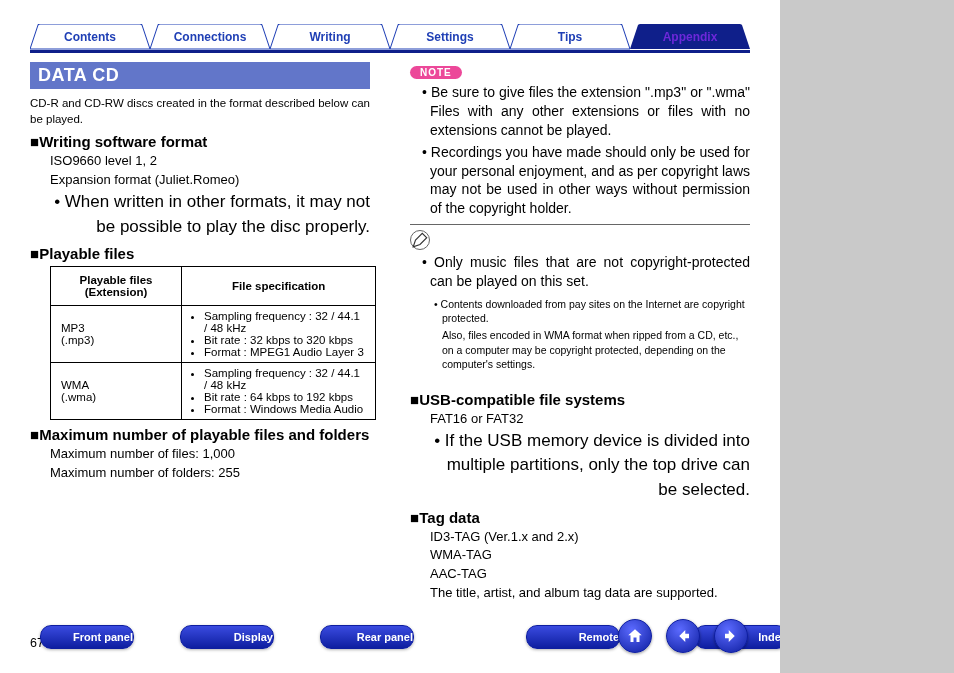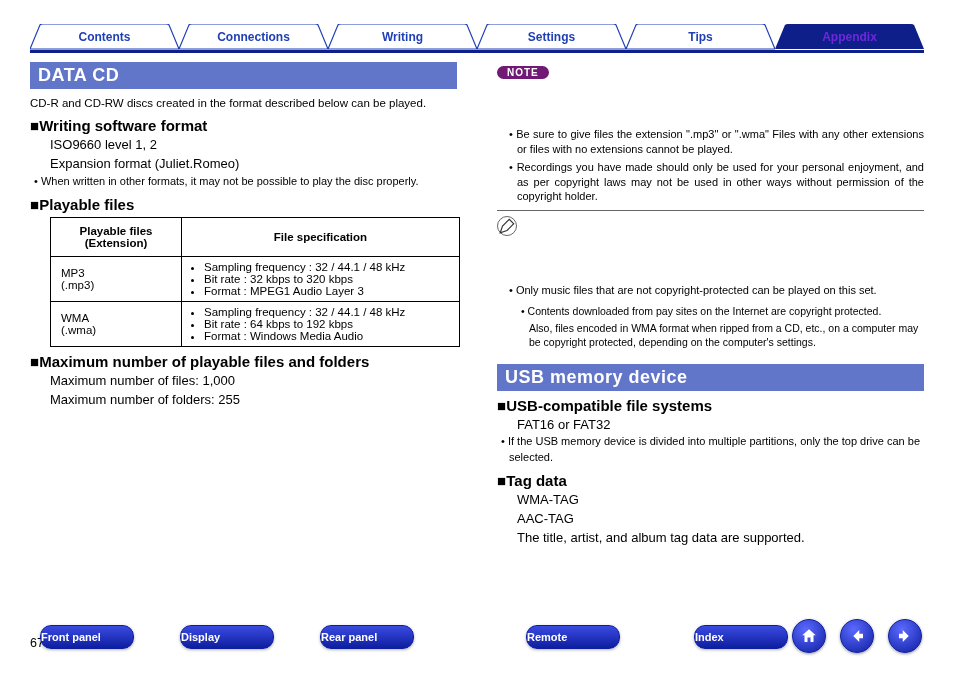--- a/index.html
+++ b/index.html
@@ -3,21 +3,21 @@
 <meta charset="utf-8">
 <style>
   html, body {
     margin: 0;
     padding: 0;
     background: #c9c9c9;
     font-family: Arial, Helvetica, sans-serif;
     color: #000;
   }
   .page {
-    width: 954px;
+    width: 780px;
     height: 673px;
     background: #fff;
     position: relative;
     margin: 0;
     overflow: hidden;
   }
   .topnav {
     position: absolute;
     top: 24px;
     left: 30px;
@@ -81,25 +81,26 @@
   .sect::before {
     content:"■ ";
     letter-spacing:-2px;
   }
   .sub {
     font-size:13px;
     margin-left:20px;
     line-height:1.45;
   }
   .bullet {
-    font-size:11px;
-    margin-left:4px;
+    font-size:17px;
+    margin-left:11px;
     line-height:1.45;
     text-indent:-8px;
     padding-left:8px;
+    text-align:right;
   }
   .bullet::before { content:"• "; }
   table.spec {
     border-collapse:collapse;
     width:96%;
     margin:4px 0 6px 20px;
     font-size:11.5px;
   }
   table.spec th, table.spec td {
     border:1px solid #000;
@@ -111,36 +112,35 @@
     text-align:center;
     height:30px;
   }
   table.spec th:first-child { width:110px; }
   table.spec td ul {
     margin:0; padding:0 0 0 12px;
   }
   table.spec td ul li { margin:0; }
   .note-chip {
     display:inline-block;
-    background:#701a75;
+    background:#ec4899;
     color:#fff;
     border-radius:10px;
     font-size:10px;
     font-weight:bold;
     padding:1px 10px;
     letter-spacing:1px;
     margin-bottom:4px;
   }
   .note-list {
-    font-size:11px;
+    font-size:14px;
     line-height:1.35;
     padding-left:12px;
     text-align:justify;
     margin-bottom:6px;
-    margin-top:44px;
   }
   .note-list div {
     text-indent:-8px;
     padding-left:8px;
     margin-bottom:3px;
   }
   .note-list div::before { content:"• "; }
   .sep {
     border:none;
     border-top:1px solid #666;
@@ -174,21 +174,21 @@
   .bottomnav {
     position:absolute;
     left:30px; right:30px;
     bottom:14px;
     height:34px;
   }
   .pillbtn {
     position:absolute;
     height:22px;
     border-radius:11px;
-    text-align:left;
+    text-align:right;
     line-height:22px;
     color:#fff;
     font-size:11px;
     font-weight:bold;
     cursor:pointer;
     background: linear-gradient(#3a4be0, #0e1ea0);
     border:1px solid #0e1ea0;
     box-shadow:0 1px 3px rgba(0,0,0,.3);
   }
   .pagenum {
@@ -319,27 +319,27 @@
             <path d="M2 14 L4 8 L10 2 L14 6 L8 12 L2 14 Z" fill="none" stroke="#333" stroke-width="1"></path>
           </svg>
       </div>
       <div class="note-list">
         <div>Only music files that are not copyright-protected can be played on this set.</div>
       </div>
       <div class="sub-indent">Contents downloaded from pay sites on the Internet are copyright protected.</div>
       <div class="note-plain">Also, files encoded in WMA format when ripped from a CD, etc., on a computer may be copyright protected, depending on the computer's settings.</div>
 
       <div style="height:14px"></div>
-      <div class="big-banner">USB memory device</div>
 
       <div class="sect">USB-compatible file systems</div>
       <div class="sub">FAT16 or FAT32</div>
       <div class="bullet">If the USB memory device is divided into multiple partitions, only the top drive can be selected.</div>
 
       <div class="sect">Tag data</div>
+      <div class="sub">ID3-TAG (Ver.1.x and 2.x)</div>
       <div class="sub">WMA-TAG</div>
       <div class="sub">AAC-TAG</div>
       <div class="sub">The title, artist, and album tag data are supported.</div>
     </div>
   </div>
 
   <div class="bottomnav">
     <div class="pagenum">67</div>
 
     <div class="pillbtn" style="left:10px; width:92px">Front panel</div>

